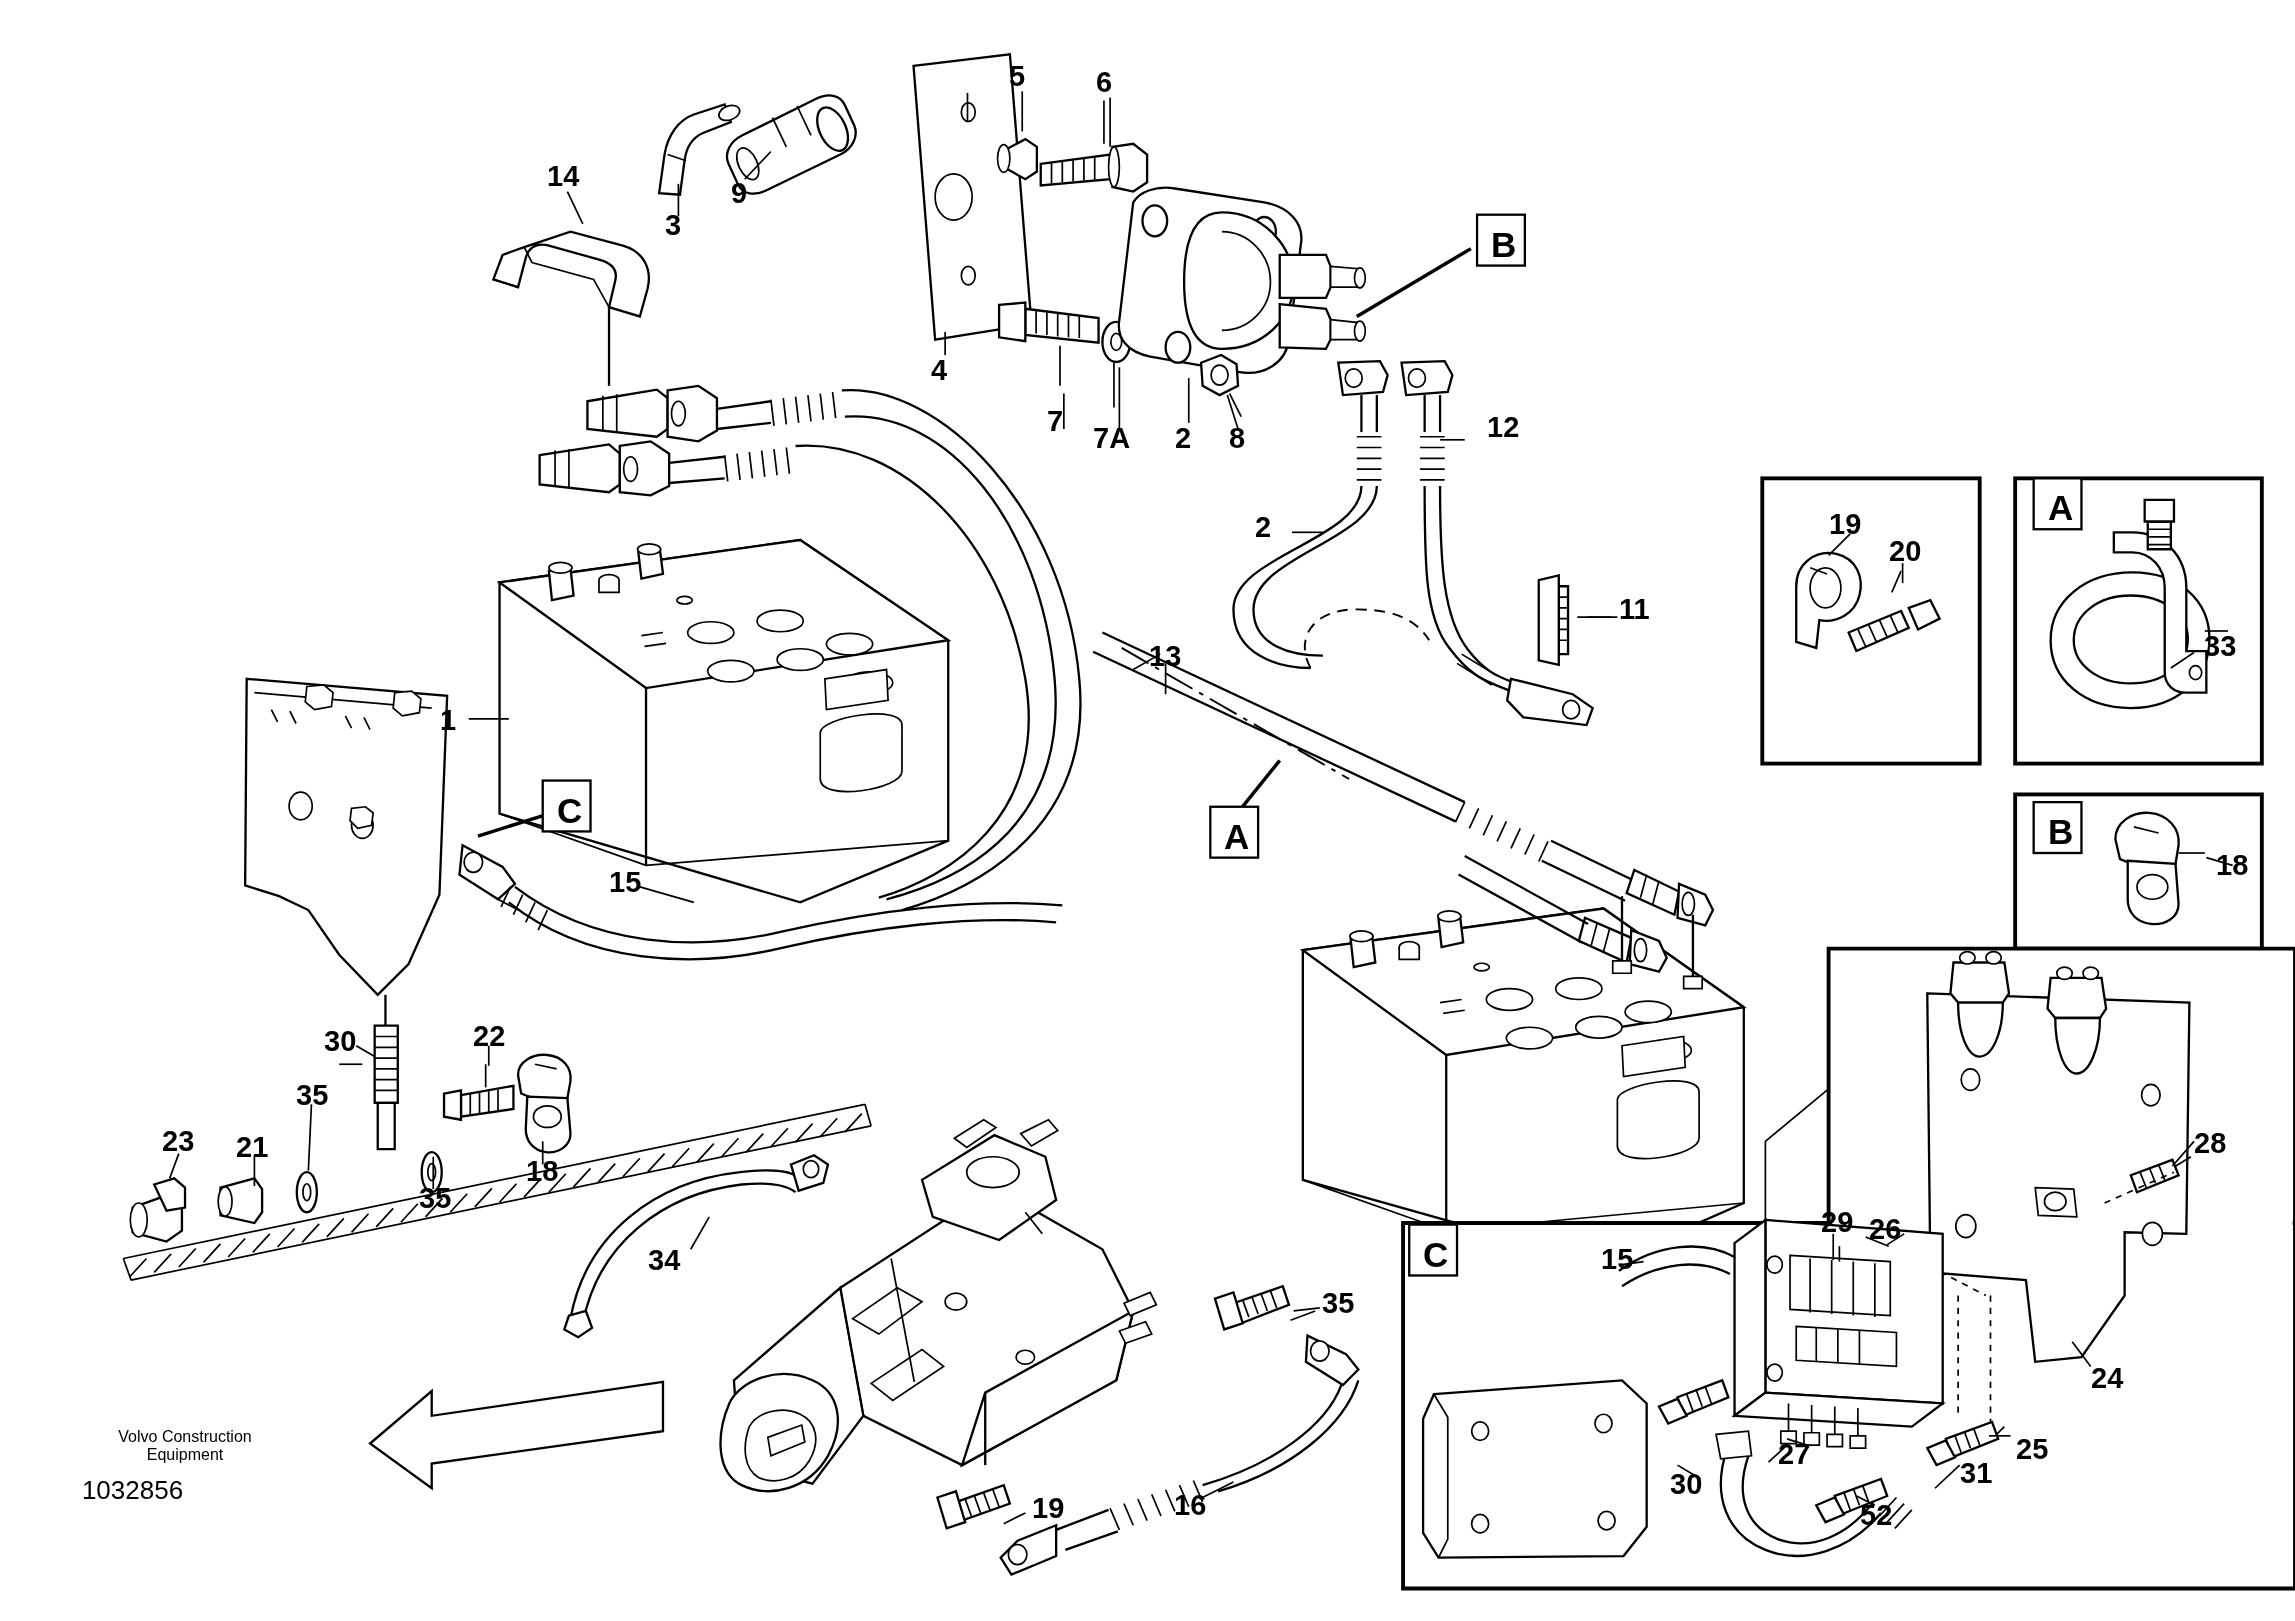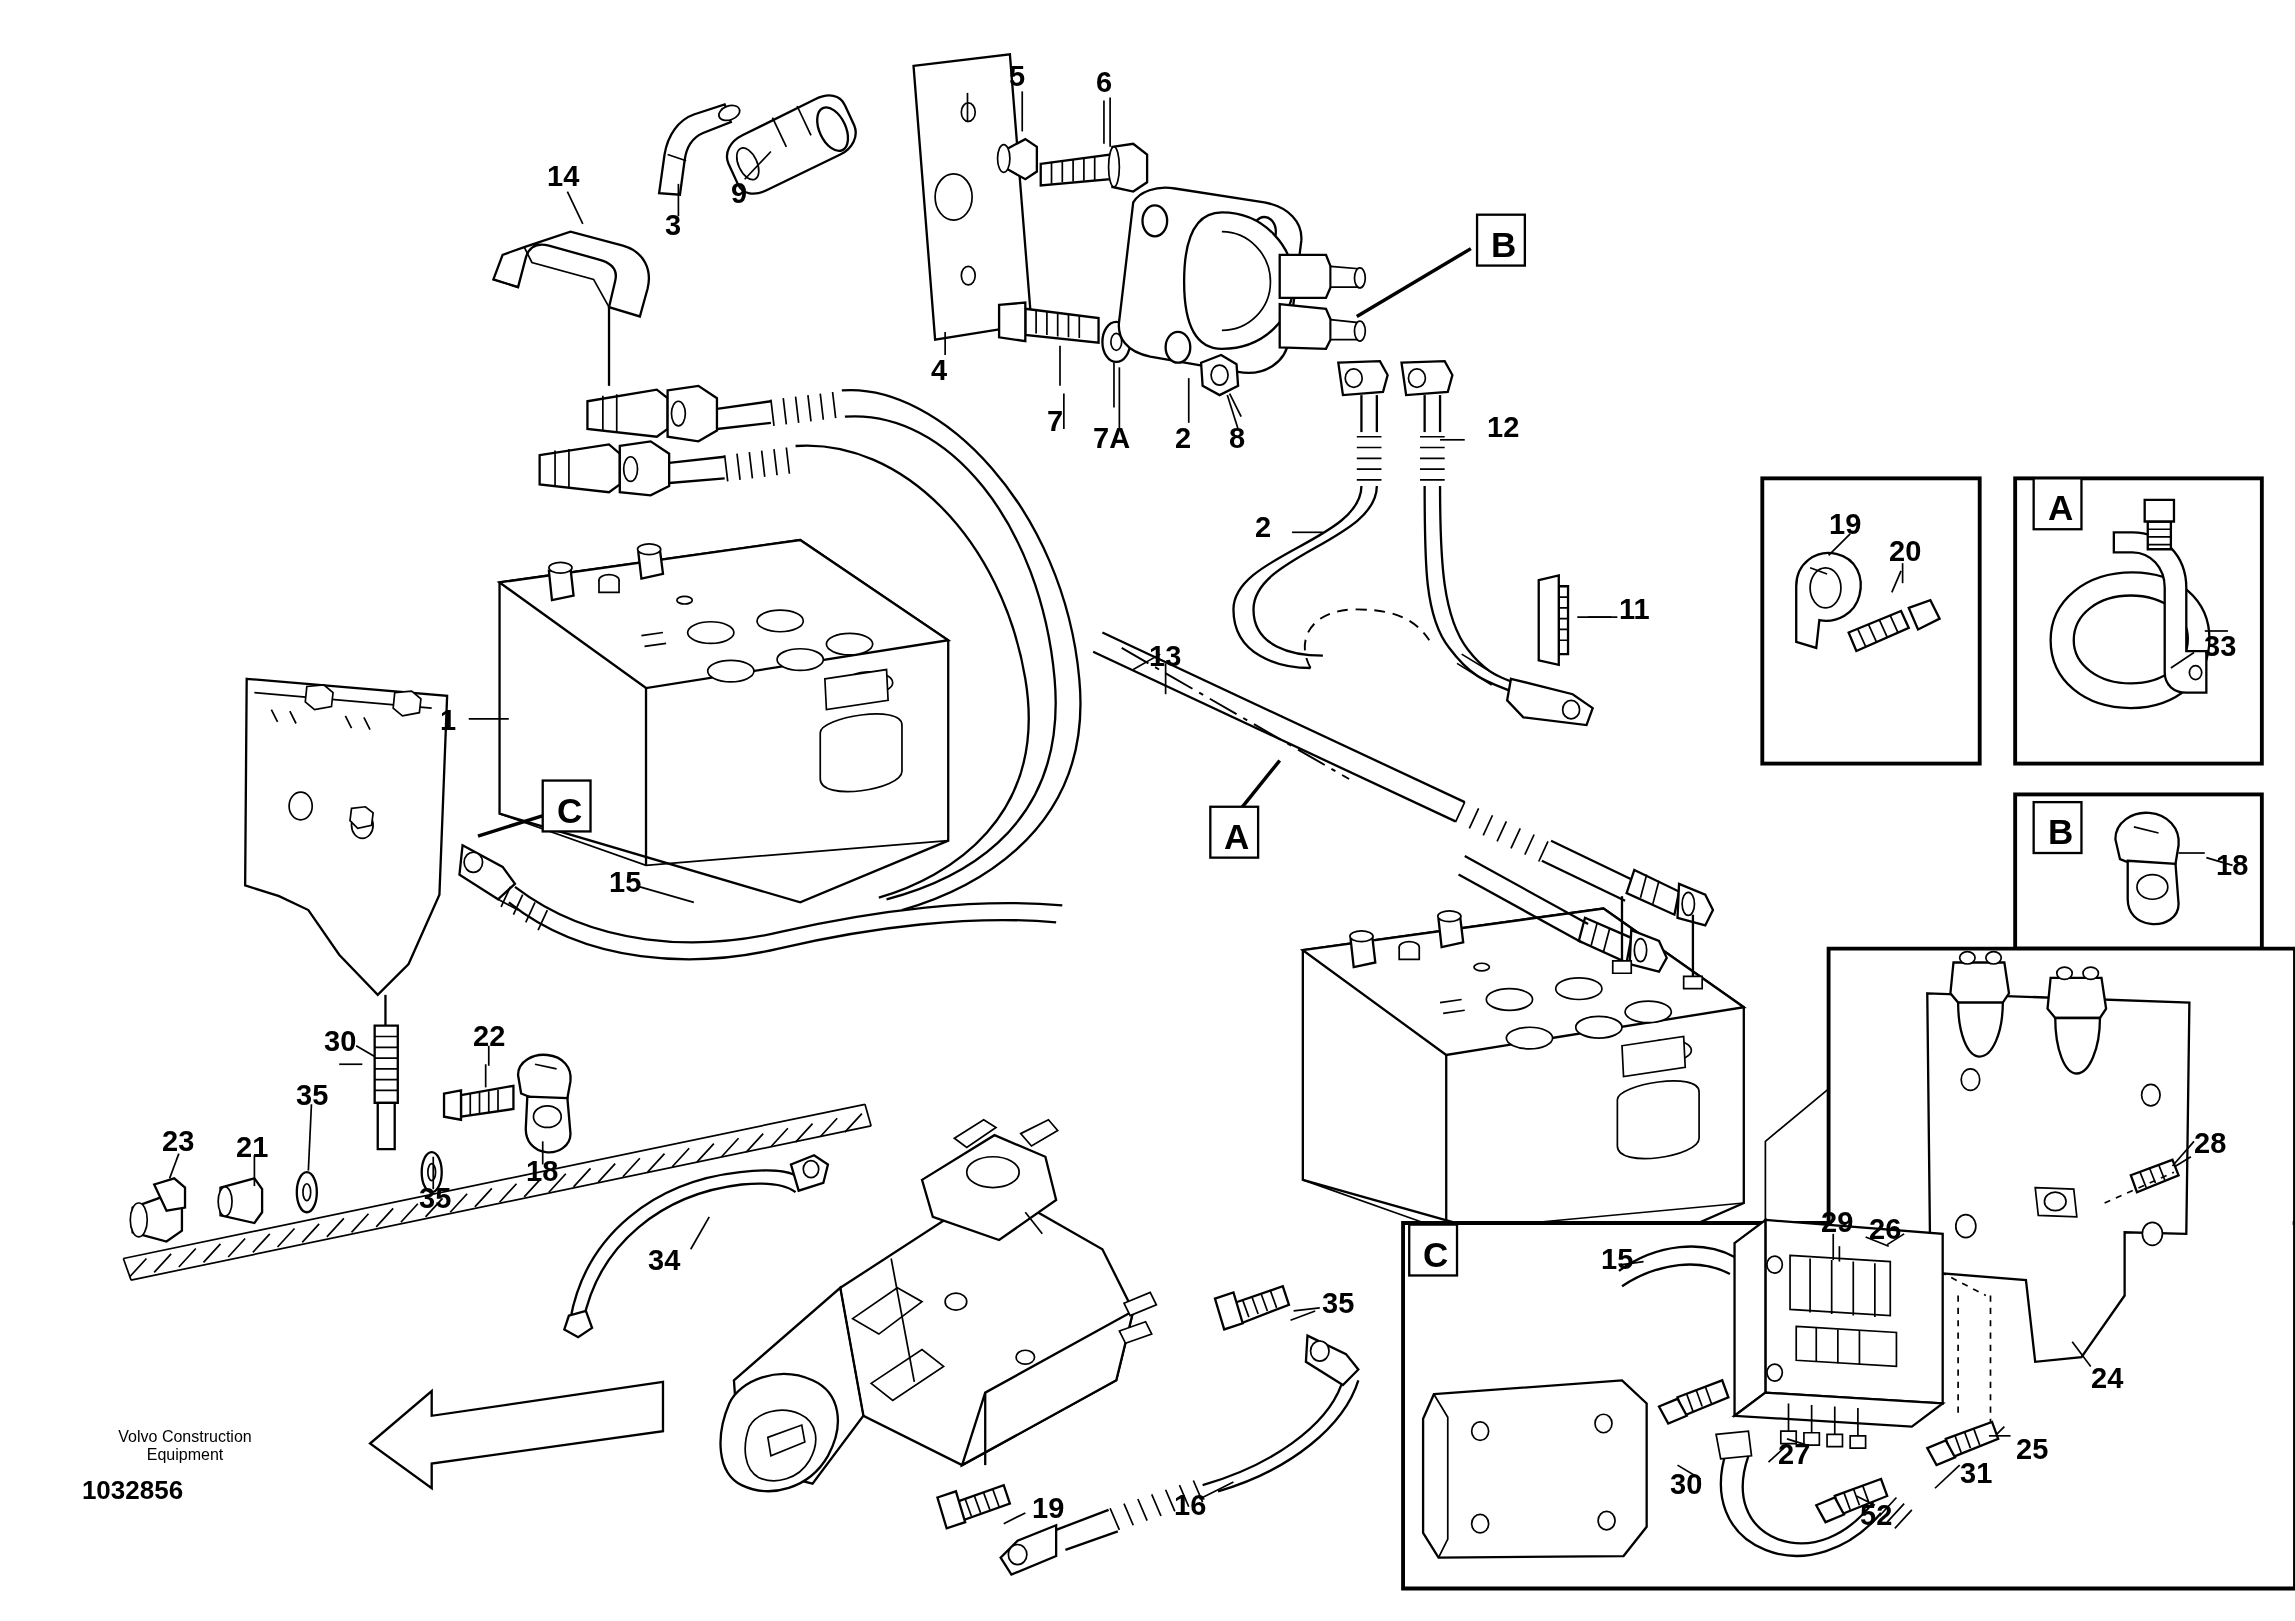--- a/index.html
+++ b/index.html
@@ -40,21 +40,21 @@
     line-height: 1.15;
     white-space: nowrap;
   }
   .logo-brand {
     font-size: 16px;
     font-weight: normal;
     text-align: center;
   }
   .logo-number {
     font-size: 26px;
-    font-weight: bold;
+    font-weight: normal;
   }
   svg { display: block; }
   .ln { fill: none; stroke: #000000; stroke-width: 3; }
   .ln2 { fill: none; stroke: #000000; stroke-width: 2.2; }
   .lnf { fill: #ffffff; stroke: #000000; stroke-width: 3; }
   .lnf2 { fill: #ffffff; stroke: #000000; stroke-width: 2.2; }
   .thick { fill: none; stroke: #000000; stroke-width: 4.5; }
   .boxfr { fill: #ffffff; stroke: #000000; stroke-width: 5; }
   .dash { fill: none; stroke: #000000; stroke-width: 2.5; stroke-dasharray: 14 10; }
   .dashdot { fill: none; stroke: #000000; stroke-width: 2.5; stroke-dasharray: 40 10 6 10; }

